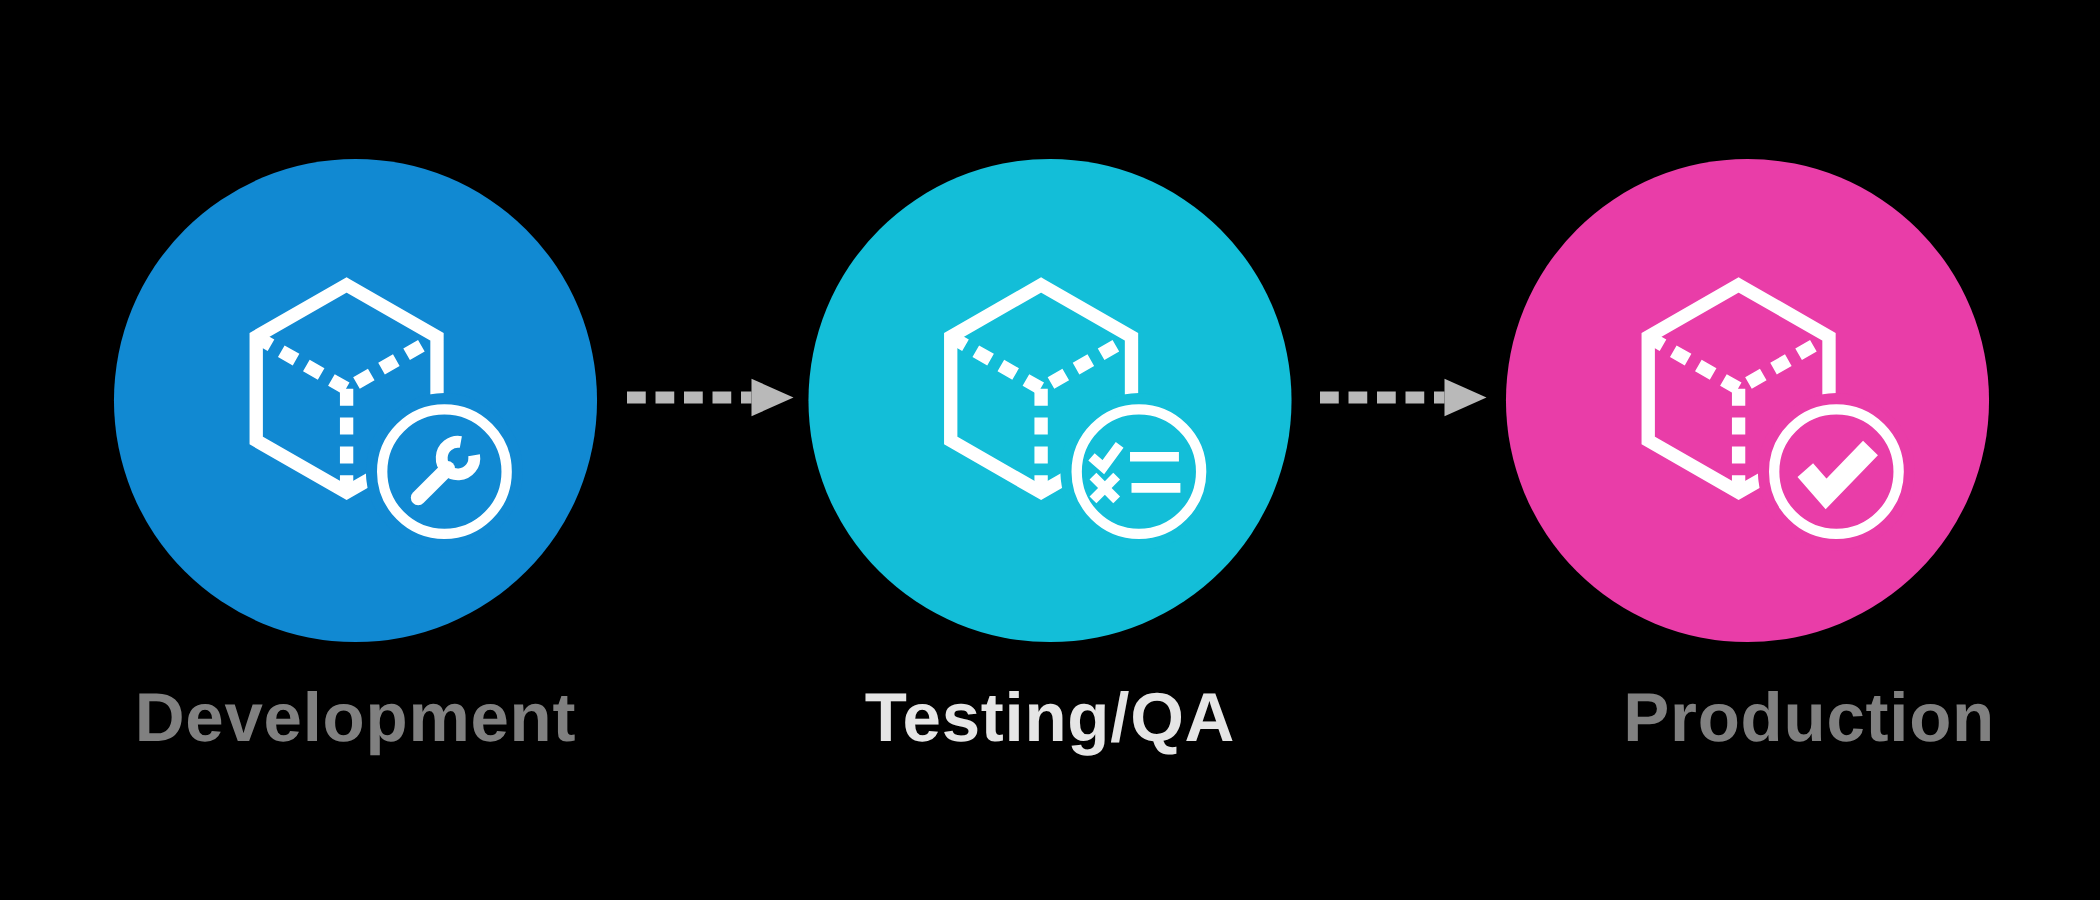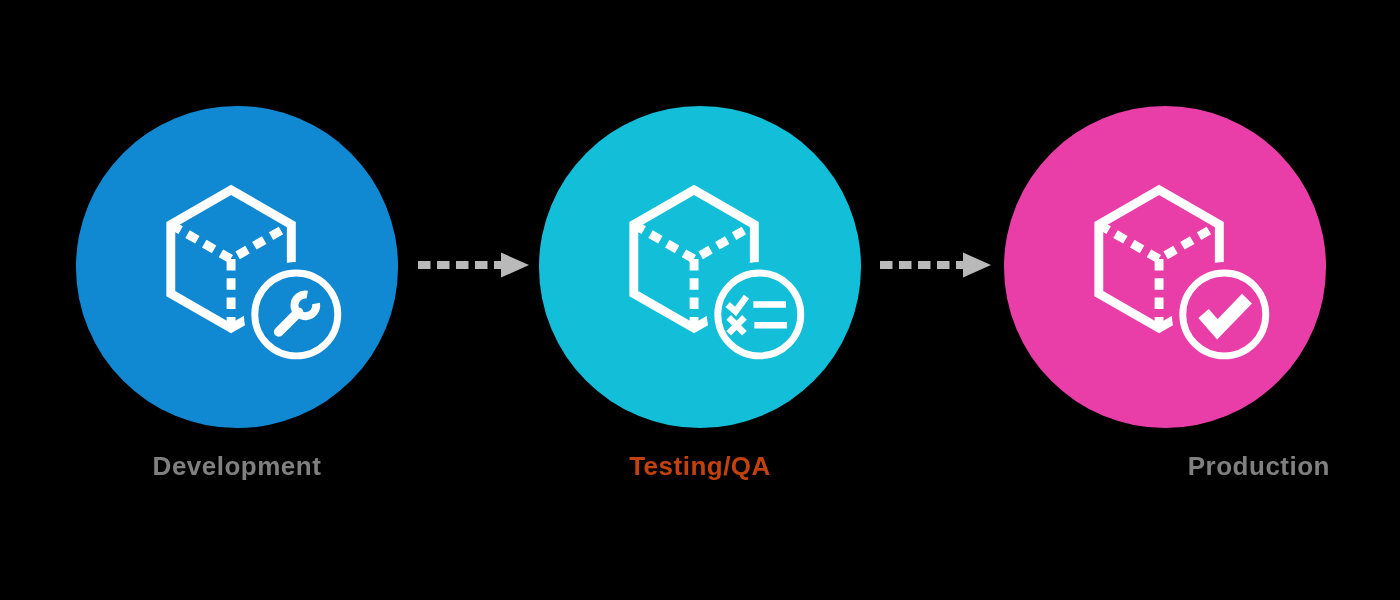--- a/index.html
+++ b/index.html
@@ -15,21 +15,21 @@
   }
   .stage-icon {
     position: absolute;
     width: 326px; height: 326px;
   }
   .stage-label {
     position: absolute;
     top: 451px;
     width: 330px;
     text-align: center;
-    font-size: 26px;
+    font-size: 46px;
     font-weight: bold;
     letter-spacing: 0.5px;
     color: #808080;
   }
   .arrow {
     position: absolute;
     top: 239px;
     width: 115px; height: 52px;
   }
   #icon-dev   { left: 74px;  top: 104px; }
@@ -81,21 +81,21 @@
       <circle class="accent-fill" cx="225" cy="213" r="42" fill="#13bed8" stroke="#ffffff" stroke-width="7"></circle>
       <g transform="translate(225,213)" stroke="#ffffff" stroke-width="6.5" fill="none" stroke-linecap="butt">
         <path d="M -32 -10 L -24 -3 L -13 -18"></path>
         <path d="M -6 -10 L 27 -10"></path>
         <path d="M -31 3 L -15 19"></path>
         <path d="M -15 3 L -31 19"></path>
         <path d="M -5 11 L 28 11"></path>
       </g>
     </g>
   </svg>
-  <div id="label-test" class="stage-label" style="color: #c2410c;">Testing/QA</div>
+  <div id="label-test" class="stage-label" style="color: #e5e5e5;">Testing/QA</div>
 
   <svg id="arrow-2" class="arrow" viewBox="0 0 115 52">
     <path d="M3 26 H86" stroke="#b9b9b9" stroke-width="8" stroke-dasharray="12.5 6.5" fill="none"></path>
     <polygon points="86,13.5 86,38.5 114,26" fill="#b9b9b9"></polygon>
   </svg>
 
   <svg id="icon-prod" class="stage-icon" viewBox="0 0 330 330">
     <circle class="accent-fill" cx="165" cy="165" r="163" fill="#e93da8"></circle>
     <g stroke="#ffffff" stroke-width="9" fill="none" stroke-linejoin="miter">
       <path d="M159 87 L220 122 L220 192 L159 227 L98 192 L98 122 Z"></path>

